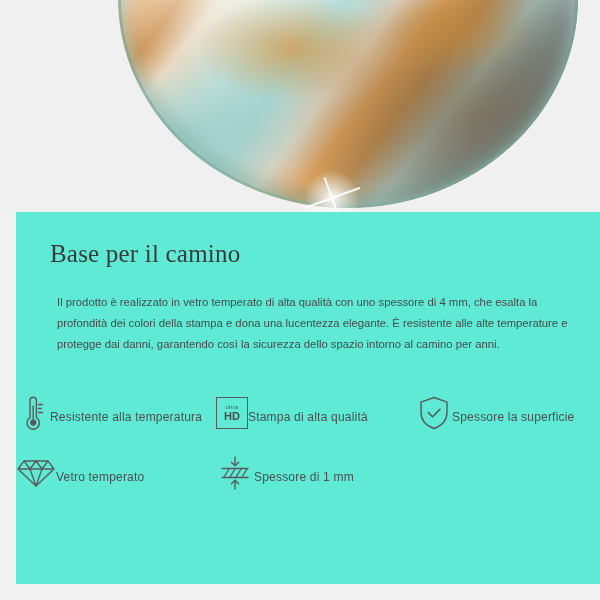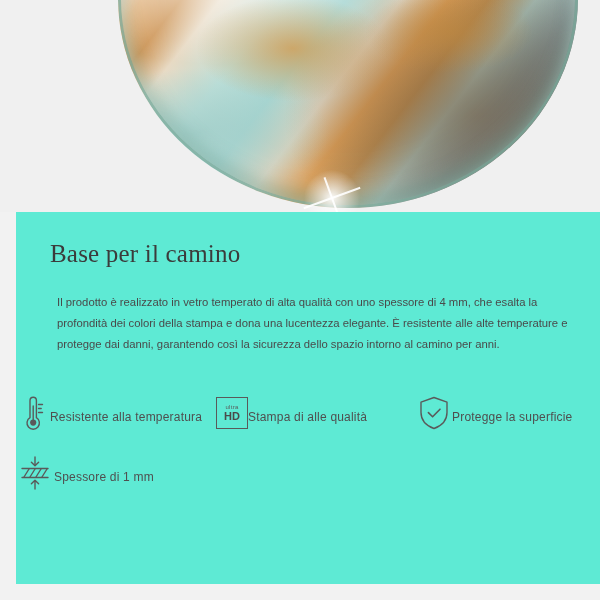--- a/index.html
+++ b/index.html
@@ -238,33 +238,44 @@
         <div class="feature-label">Resistente alla temperatura</div>
       </div>
 
       <div class="feature">
         <div class="feature-icon">
           <div class="ultrahd-box">
             <span class="u1">ultra</span>
             <span class="u2">HD</span>
           </div>
         </div>
-        <div class="feature-label">Stampa di alle qualità</div>
+        <div class="feature-label">Stampa di alta qualità</div>
       </div>
 
       <div class="feature">
         <div class="feature-icon">
           <svg width="36" height="40" viewBox="0 0 36 40" fill="none" stroke="#5a5a5a" stroke-width="1.4" stroke-linejoin="round" stroke-linecap="round">
             <path d="M18 4.5 31 9.2v10.2c0 7.6-5.3 13.2-13 16.1-7.7-2.9-13-8.5-13-16.1V9.2z"></path>
             <path d="M12.4 19.6l4.2 4.2 7.4-7.6" stroke-width="1.6"></path>
           </svg>
         </div>
-        <div class="feature-label">Protegge la superficie</div>
-      </div>
-
+        <div class="feature-label">Spessore la superficie</div>
+      </div>
+
+      <div class="feature">
+        <div class="feature-icon">
+          <svg width="40" height="34" viewBox="0 0 40 34" fill="none" stroke="#5a5a5a" stroke-width="1.3" stroke-linejoin="round">
+            <path d="M8 5h24l6 8-18 17L2 13z"></path>
+            <path d="M2 13h36"></path>
+            <path d="M8 5l6 8 6-8 6 8 6-8"></path>
+            <path d="M14 13l6 17 6-17"></path>
+          </svg>
+        </div>
+        <div class="feature-label">Vetro temperato</div>
+      </div>
 
 
       <div class="feature">
         <div class="feature-icon">
           <svg width="38" height="38" viewBox="0 0 38 38" fill="none" stroke="#5a5a5a" stroke-width="1.4" stroke-linecap="round">
             <line x1="19" y1="3" x2="19" y2="11"></line>
             <path d="M15.4 8.2 19 11.8l3.6-3.6" stroke-linejoin="round"></path>
             <line x1="6" y1="14.5" x2="32" y2="14.5"></line>
             <line x1="6" y1="23.5" x2="32" y2="23.5"></line>
             <line x1="8" y1="23" x2="13" y2="15"></line>

